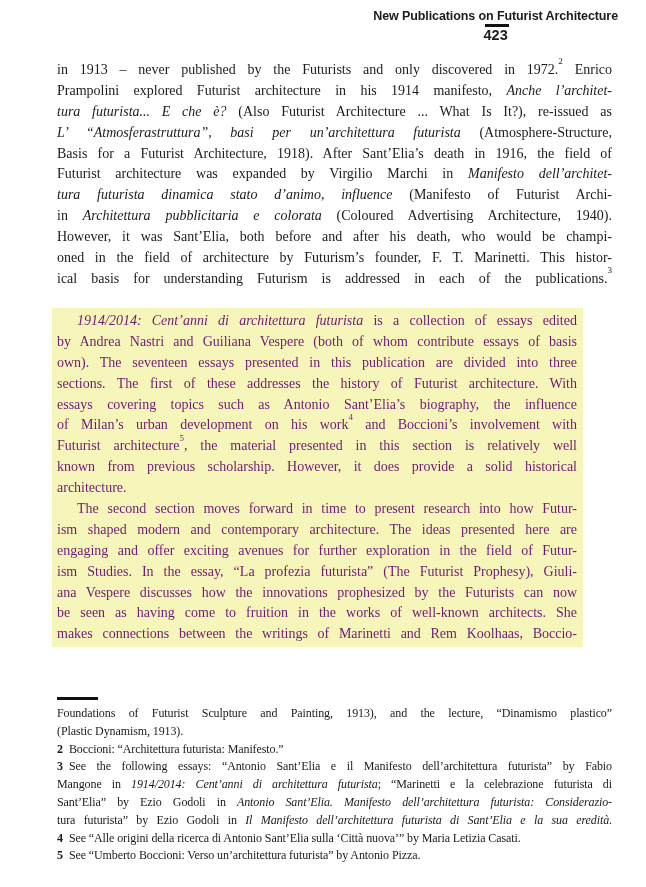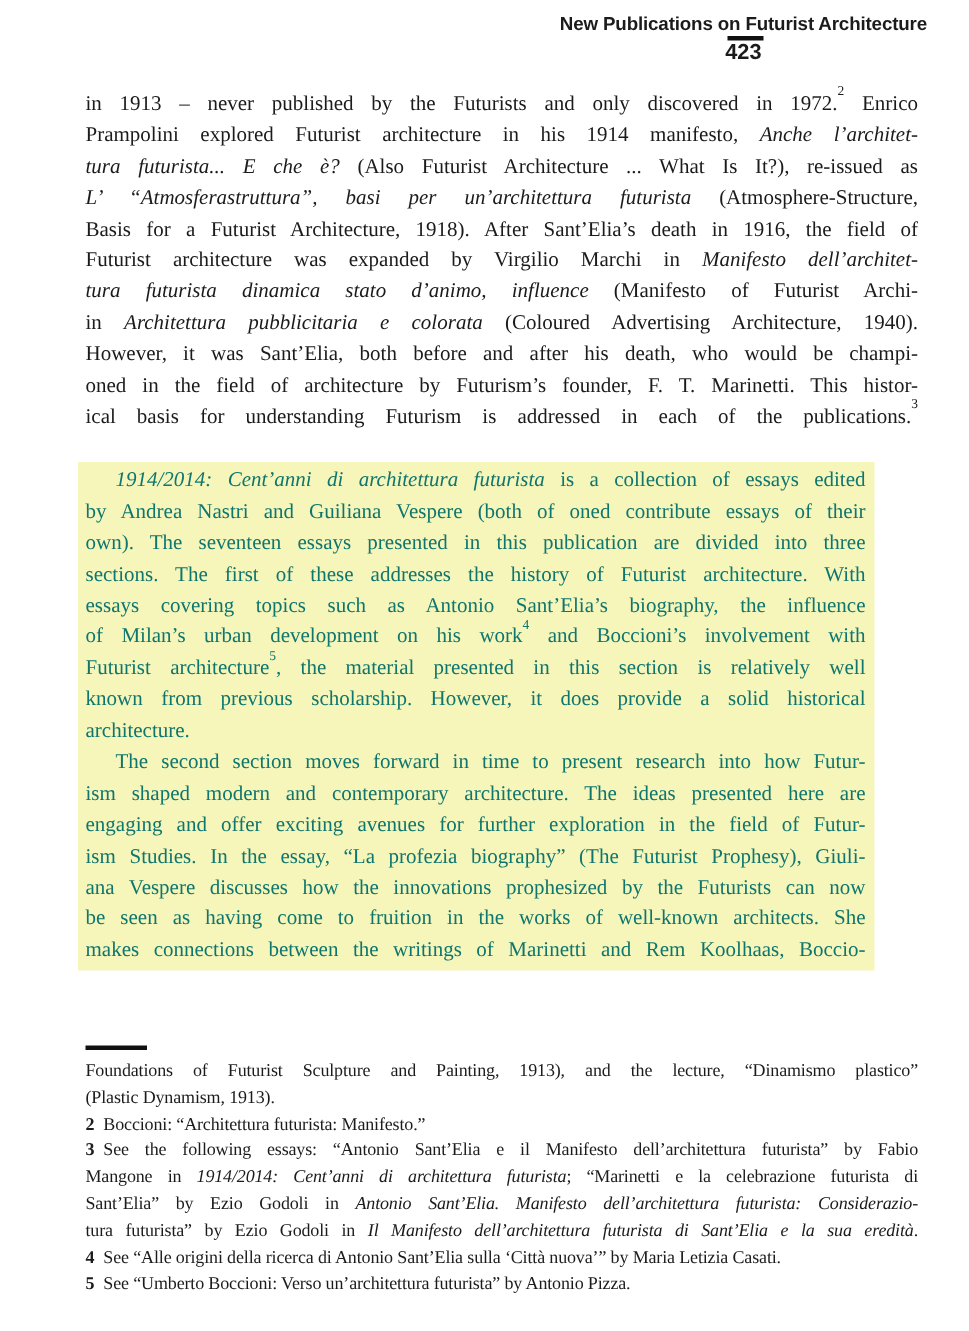--- a/index.html
+++ b/index.html
@@ -53,37 +53,37 @@
         <div class="line"><i>L’ “Atmosferastruttura”, basi per un’architettura futurista</i> (Atmosphere-Structure,</div>
         <div class="line">Basis for a Futurist Architecture, 1918). After Sant’Elia’s death in 1916, the field of</div>
         <div class="line">Futurist architecture was expanded by Virgilio Marchi in <i>Manifesto dell’architet-</i></div>
         <div class="line"><i>tura futurista dinamica stato d’animo, influence</i> (Manifesto of Futurist Archi-</div>
         <div class="line">in <i>Architettura pubblicitaria e colorata</i> (Coloured Advertising Architecture, 1940).</div>
         <div class="line">However, it was Sant’Elia, both before and after his death, who would be champi-</div>
         <div class="line">oned in the field of architecture by Futurism’s founder, F. T. Marinetti. This histor-</div>
         <div class="line">ical basis for understanding Futurism is addressed in each of the publications.<sup>3</sup></div>
       </div>
 
-    <div class="highlight" style="background: rgb(246, 245, 186); color: #0f766e;">
+    <div class="highlight" style="background: rgb(246, 245, 186); color: #701a75;">
       <div>
           <div class="line ind"><i>1914/2014: Cent’anni di architettura futurista</i> is a collection of essays edited</div>
-          <div class="line">by Andrea Nastri and Guiliana Vespere (both of oned contribute essays of their</div>
+          <div class="line">by Andrea Nastri and Guiliana Vespere (both of whom contribute essays of basis</div>
           <div class="line">own). The seventeen essays presented in this publication are divided into three</div>
           <div class="line">sections. The first of these addresses the history of Futurist architecture. With</div>
           <div class="line">essays covering topics such as Antonio Sant’Elia’s biography, the influence</div>
           <div class="line">of Milan’s urban development on his work<sup>4</sup> and Boccioni’s involvement with</div>
           <div class="line">Futurist architecture<sup>5</sup>, the material presented in this section is relatively well</div>
           <div class="line">known from previous scholarship. However, it does provide a solid historical</div>
           <div class="line noj">architecture.</div>
         </div>
       <div>
           <div class="line ind">The second section moves forward in time to present research into how Futur-</div>
           <div class="line">ism shaped modern and contemporary architecture. The ideas presented here are</div>
           <div class="line">engaging and offer exciting avenues for further exploration in the field of Futur-</div>
-          <div class="line">ism Studies. In the essay, “La profezia biography” (The Futurist Prophesy), Giuli-</div>
+          <div class="line">ism Studies. In the essay, “La profezia futurista” (The Futurist Prophesy), Giuli-</div>
           <div class="line">ana Vespere discusses how the innovations prophesized by the Futurists can now</div>
           <div class="line">be seen as having come to fruition in the works of well-known architects. She</div>
           <div class="line">makes connections between the writings of Marinetti and Rem Koolhaas, Boccio-</div>
         </div>
     </div>
 
     <div class="fnrule"></div>
 
     <div class="footnotes">
         <div class="line">Foundations of Futurist Sculpture and Painting, 1913), and the lecture, “Dinamismo plastico”</div>

